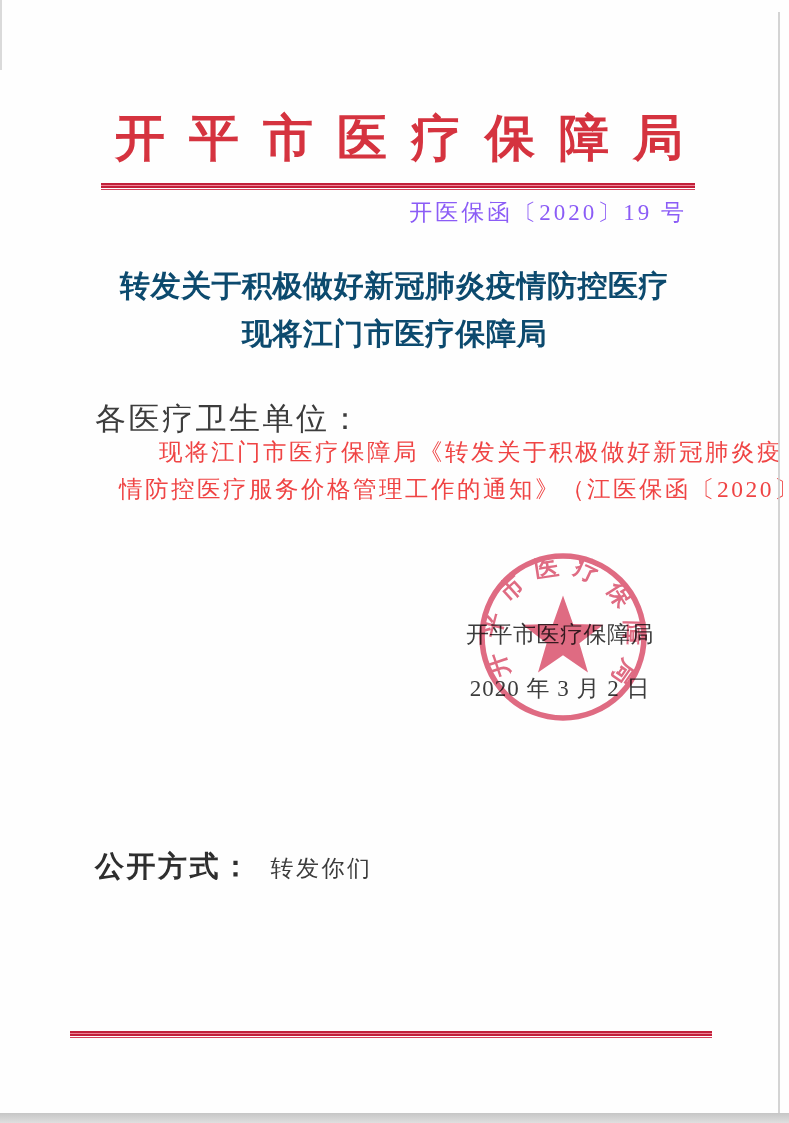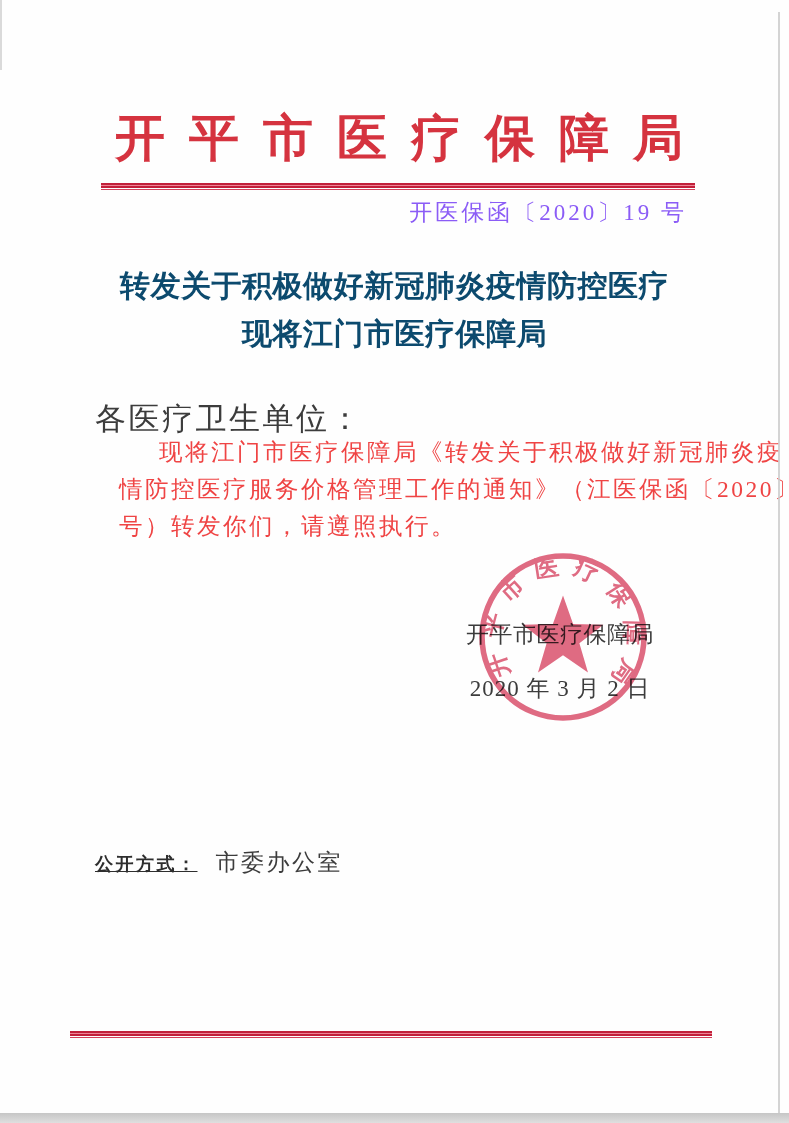--- a/index.html
+++ b/index.html
@@ -117,24 +117,23 @@
     position: absolute;
     left: 95px;
     top: 847px;
     font-size: 23px;
     color: #3c3c3c;
     white-space: nowrap;
   }
   .publish-label {
     font-family: "Liberation Sans", "DejaVu Sans", sans-serif;
     font-weight: bold;
-    font-size: 18px;
+    font-size: 29px;
     letter-spacing: 2.5px;
     color: #2e2e2e;
-    text-decoration: underline;
   }
   .publish-value { letter-spacing: 2.5px; margin-left: 18px; }
 
   .cc-row {
     position: absolute;
     left: 93px;
     top: 884px;
     display: flex;
     align-items: flex-start;
     color: #3c3c3c;
@@ -170,41 +169,40 @@
   <div class="doc-title">
     <div>转发关于积极做好新冠肺炎疫情防控医疗</div>
     <div>现将江门市医疗保障局</div>
   </div>
 
   <div class="greeting">各医疗卫生单位：</div>
 
   <div class="paragraph">
     <div class="pline indent">现将江门市医疗保障局《转发关于积极做好新冠肺炎疫</div>
     <div class="pline">情防控医疗服务价格管理工作的通知》（江医保函〔2020〕27</div>
-    <div class="pline">号）转发你们，请遵照执行。</div>
   </div>
 
   <div class="sign-block">
     <div class="sign-agency">开平市医疗保障局</div>
     <div class="sign-date">2020 年 3 月 2 日</div>
   </div>
 
   <svg class="seal" viewBox="0 0 170 170" aria-hidden="true">
     <circle cx="85" cy="85" r="80" fill="none" stroke="#d94a68" stroke-width="5.5"></circle>
     <defs>
       <path id="sealArc" d="M 36.1,123.2 A 62,62 0 1 1 133.9,123.2" fill="none"></path>
     </defs>
     <text font-size="24" font-weight="bold" fill="#d94a68" letter-spacing="12" font-family="Liberation Serif, DejaVu Serif, serif">
       <textPath href="#sealArc" startOffset="3">开平市医疗保障局</textPath>
     </text>
     <polygon fill="#d94a68" points="85,44 95,72.2 124.9,73 101.2,91.3 109.7,120 85,103 60.3,120 68.8,91.3 45.1,73 75,72.2"></polygon>
   </svg>
 
   <div class="publish-line">
-    <span class="publish-label">公开方式：</span><span class="publish-value">市委办公室</span>
+    <span class="publish-label">公开方式：</span><span class="publish-value">转发你们</span>
   </div>
 
 
   <div class="rule rule-bottom"></div>
 
   <div class="edge edge-right"></div>
   <div class="edge edge-bottom"></div>
   <div class="edge edge-left-top"></div>
 
 </div>

